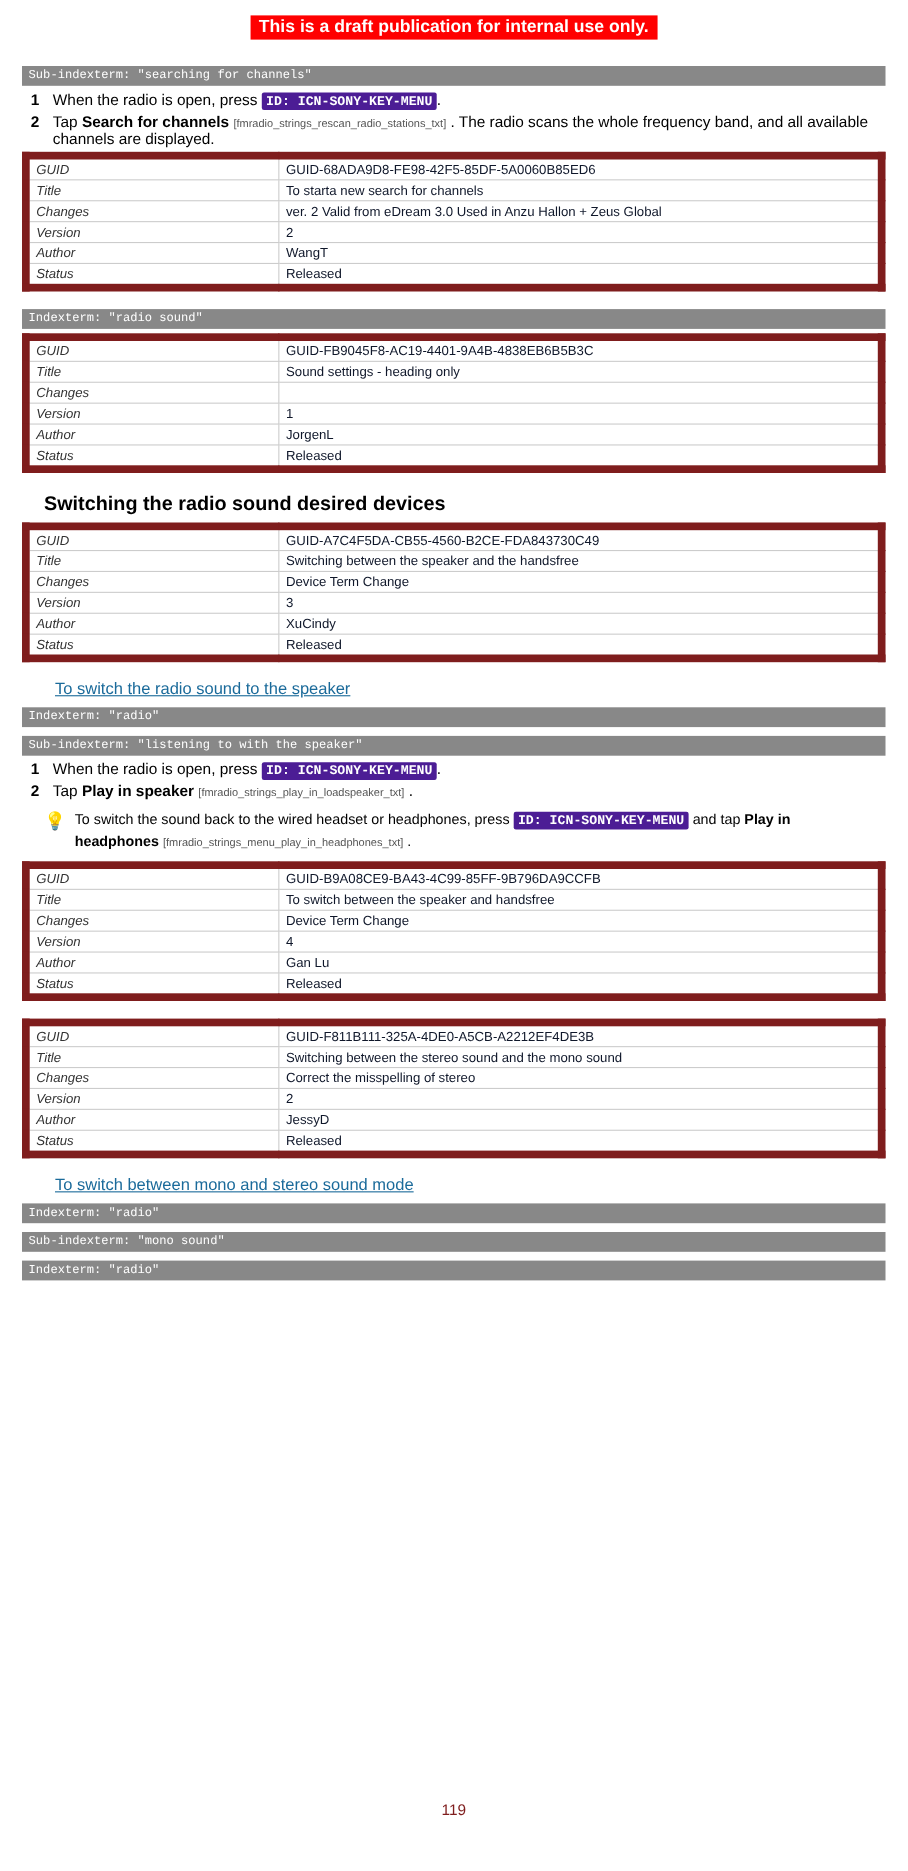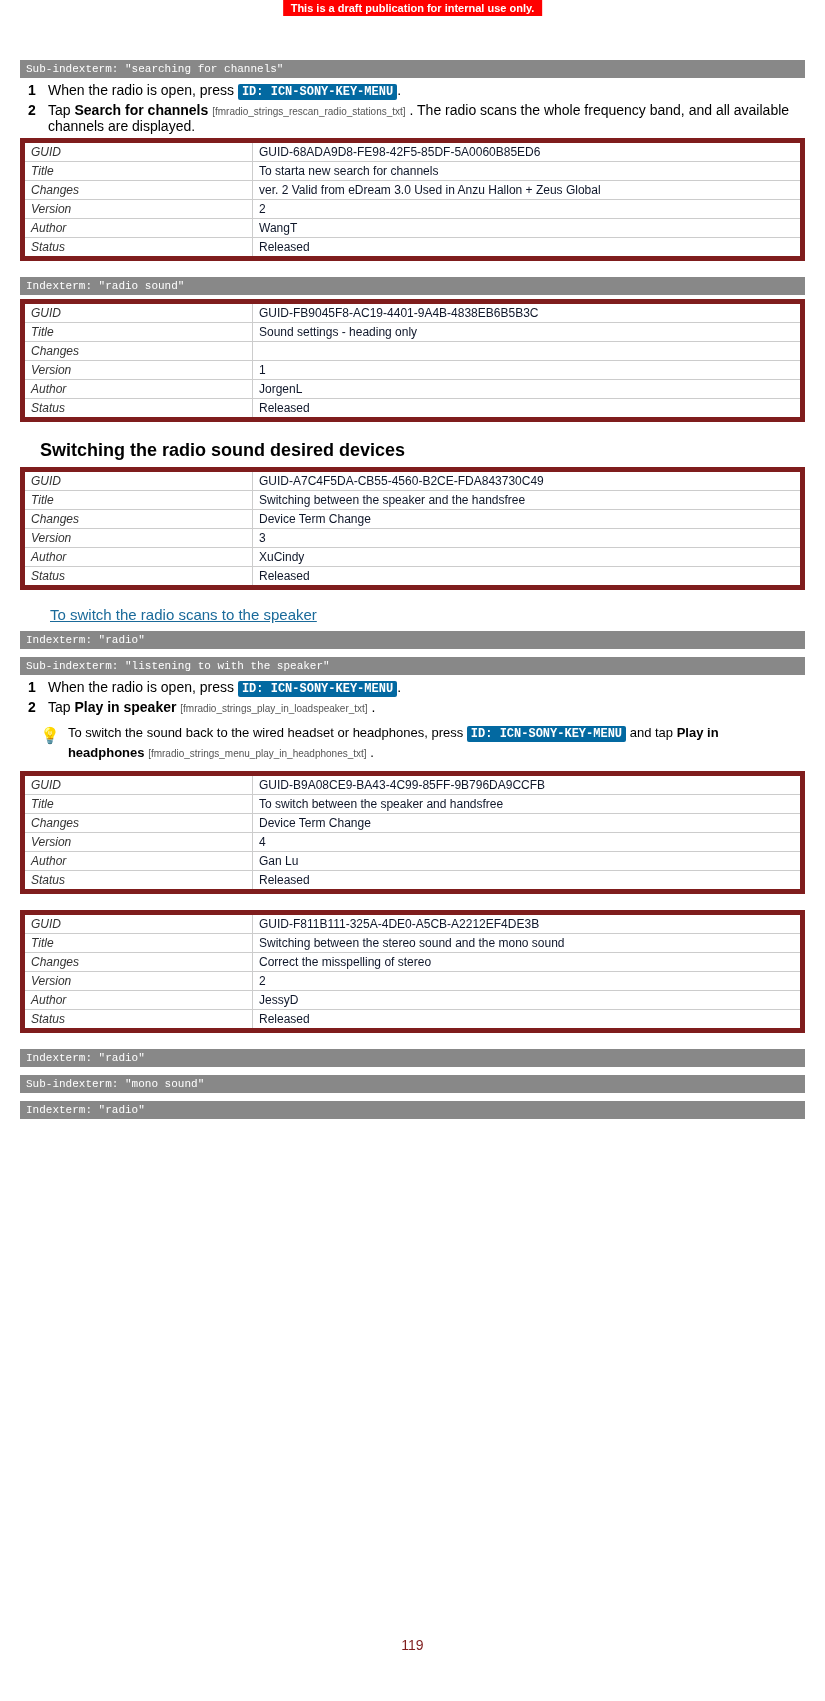--- a/index.html
+++ b/index.html
@@ -9,27 +9,27 @@
       background: #fff;
       color: #000;
       width: 825px;
       min-height: 1701px;
       position: relative;
     }
 
     .draft-banner {
       background: #ff0000;
       color: #fff;
-      font-size: 11px;
+      font-size: 16px;
       font-weight: bold;
       padding: 2px 8px;
       display: inline-block;
       margin: 0 auto;
       position: absolute;
-      top: 0;
+      top: 14px;
       left: 50%;
       transform: translateX(-50%);
     }
 
     .page-content {
       padding: 40px 20px 60px 20px;
       margin-top: 10px;
     }
 
     
@@ -40,21 +40,21 @@
       font-size: 11px;
       padding: 3px 6px;
       margin: 8px 0 0 0;
       display: block;
     }
 
     
     .info-table {
       width: 100%;
       border-collapse: collapse;
-      border: 5px solid #7f1d1d;
+      border: 7px solid #7f1d1d;
       margin: 4px 0 16px 0;
       font-size: 12px;
     }
     .info-table td {
       border: 1px solid #ccc;
       padding: 2px 6px;
       vertical-align: top;
     }
     .info-table td:first-child {
       font-style: italic;
@@ -112,21 +112,21 @@
       min-width: 28px;
       padding-left: 8px;
       font-size: 14px;
     }
     .step-content {
       flex: 1;
     }
 
     
     .key-highlight {
-      background: #0369a1;
+      background: #4c1d95;
       color: #fff;
       font-family: 'Courier New', monospace;
       font-size: 12px;
       font-weight: bold;
       padding: 1px 4px;
       border-radius: 2px;
     }
 
     
     .ref-text {
@@ -281,21 +281,21 @@
           <td><em>Author</em></td>
           <td>XuCindy</td>
         </tr>
     <tr>
           <td><em>Status</em></td>
           <td>Released</td>
         </tr>
   </tbody>
     </table>
 
-  <div class="link-heading">To switch the radio scans to the speaker</div>
+  <div class="link-heading">To switch the radio sound to the speaker</div>
 
   <code class="meta-block">Indexterm: "radio"</code>
   <code class="meta-block">Sub-indexterm: "listening to with the speaker"</code>
 
   <ol class="step-list">
     <li>
       <span class="step-num">1</span>
       <span class="step-content">
         When the radio is open, press <span class="key-highlight">ID: ICN-SONY-KEY-MENU</span>.
       </span>
@@ -367,20 +367,21 @@
           <td><em>Author</em></td>
           <td>JessyD</td>
         </tr>
     <tr>
           <td><em>Status</em></td>
           <td>Released</td>
         </tr>
   </tbody>
     </table>
 
+  <div class="link-heading">To switch between mono and stereo sound mode</div>
 
   <code class="meta-block">Indexterm: "radio"</code>
   <code class="meta-block">Sub-indexterm: "mono sound"</code>
   <code class="meta-block">Indexterm: "radio"</code>
 
 </div>
 
 <div class="page-footer">
   <div class="page-number">119</div>
 </div>

